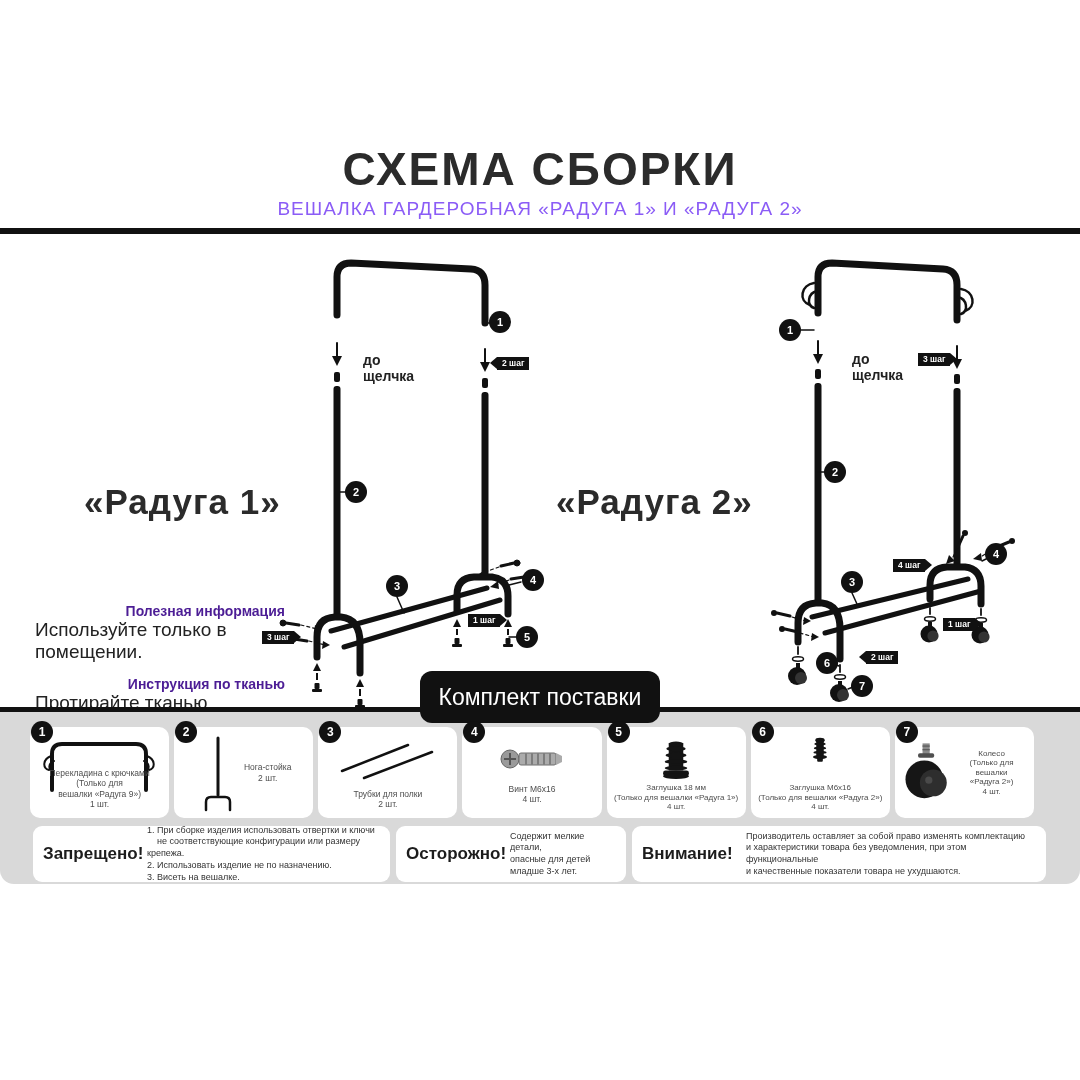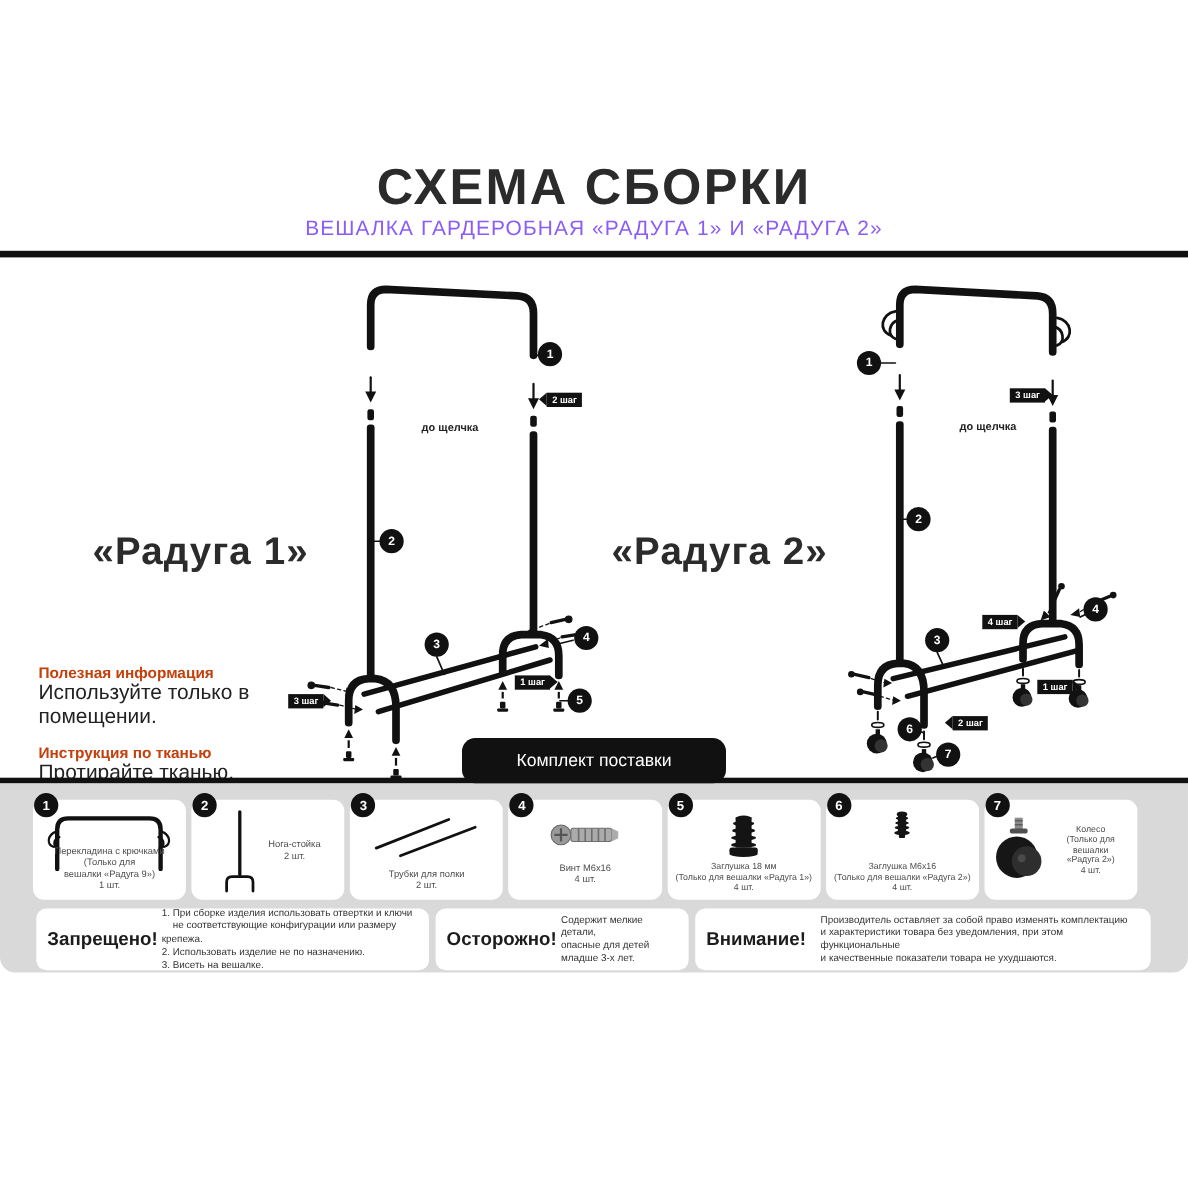--- a/index.html
+++ b/index.html
@@ -17,37 +17,37 @@
   .divider-top { left:0; top:228px; width:1080px; height:6px; background:#111; }
   .divider-bottom { left:0; top:707px; width:1080px; height:5px; background:#111; z-index:1; }
 
   
   .rack-name { font-size:35px; font-weight:700; color:#2b2b2b; letter-spacing:1px; }
   .rack1-name { left:84px; top:482px; }
   .rack2-name { left:556px; top:482px; }
 
   
   .info { left:35px; top:603px; width:250px; }
-  .info-title { font-size:14px; font-weight:700; margin:0; color:#c2410c; }
+  .info-title { font-size:14px; font-weight:700; margin:0; color:#4c1d95;text-align:right; }
   .info-text { font-size:19px; margin:0 0 13px; color:#222; white-space:pre-line; }
 
   
   .callout { position:absolute; width:22px; height:22px; border-radius:50%; background:#111; color:#fff;
              font-size:11px; font-weight:700; display:flex; align-items:center; justify-content:center; z-index:3; }
   .tag { position:absolute; background:#111; color:#fff; font-size:8.5px; font-weight:700;
          padding:2px 5px; line-height:1; z-index:3; white-space:nowrap; }
   .tag-left::before { content:""; position:absolute; right:100%; top:0; border-top:6.5px solid transparent;
          border-bottom:6.5px solid transparent; border-right:7px solid #111; }
   .tag-right::after { content:""; position:absolute; left:100%; top:0; border-top:6.5px solid transparent;
          border-bottom:6.5px solid transparent; border-left:7px solid #111; }
-  .click-hint { position:absolute; font-size:10px; font-weight:700; color:#222; width:72px; text-align:right;margin-top:32px; }
-
-  
-  .banner { left:420px; top:671px; width:240px; height:41px; background:#111; border-radius:12px;
-            display:flex; align-items:center; justify-content:center; color:#fff; font-size:16px; z-index:2; }
+  .click-hint { position:absolute; font-size:14px; font-weight:700; color:#222; width:72px; text-align:left; }
+
+  
+  .banner { left:420px; top:671px; width:240px; height:52px; background:#111; border-radius:12px;
+            display:flex; align-items:center; justify-content:center; color:#fff; font-size:23px; z-index:2; }
   .band { left:0; top:712px; width:1080px; height:172px; background:#d9d9d9; border-radius:0 0 14px 14px; }
 
   .cards { left:30px; top:727px; width:1004px; height:91px; display:flex; gap:5px; position:absolute; }
   .card { flex:1; background:#fff; border-radius:10px; position:relative; display:flex;
           align-items:center; justify-content:center; padding:6px; }
   .card-col { flex-direction:column; justify-content:flex-start; padding-top:8px; }
   .card-row { flex-direction:row; gap:4px; }
   .badge { position:absolute; left:1px; top:-6px; width:22px; height:22px; border-radius:50%; background:#111;
            color:#fff; font-size:12px; font-weight:700; display:flex; align-items:center; justify-content:center; z-index:2; }
   .part-label { font-size:8.5px; line-height:1.2; color:#4d4d4d; text-align:center; white-space:pre-line; }

